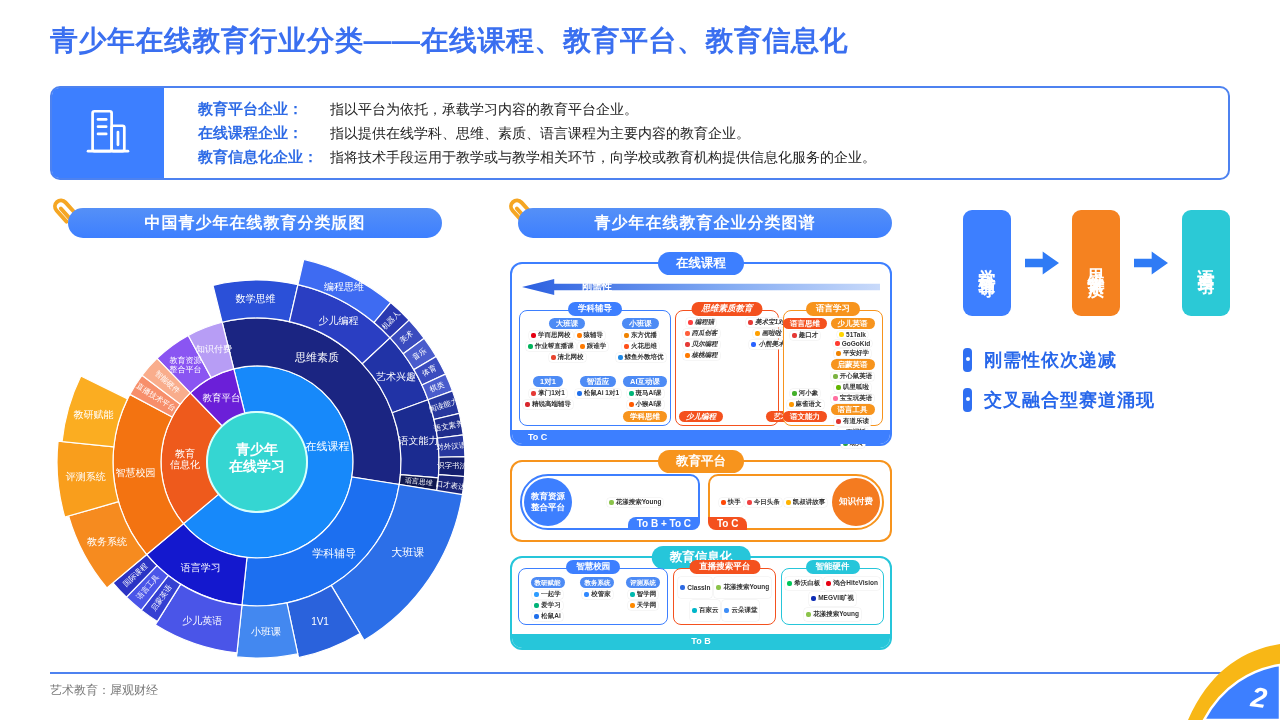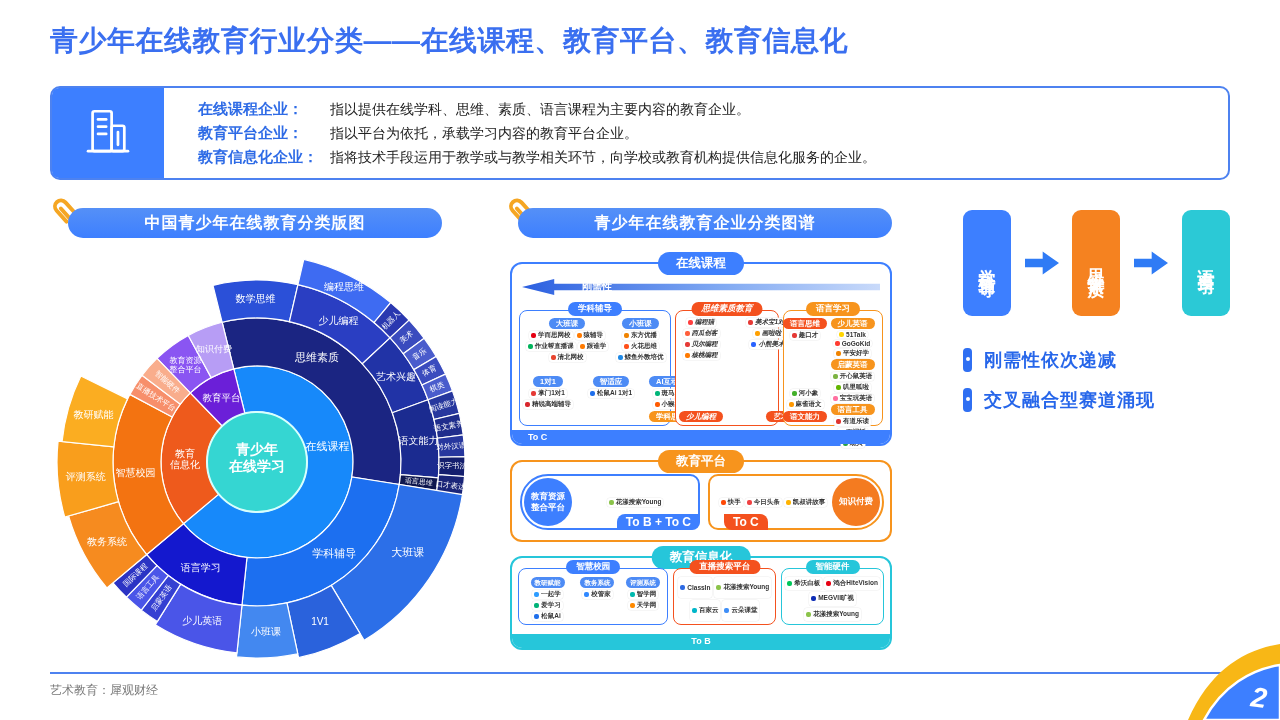--- a/index.html
+++ b/index.html
@@ -29,21 +29,21 @@
   .mpill.red{background:#F4511E;} .mpill.org{background:#F7941D;}
   .sec{display:flex;flex-direction:column;align-items:center;gap:2px;}
   .chips{display:flex;flex-wrap:wrap;justify-content:center;gap:2px;}
   .chips.colm{flex-direction:column;align-items:center;flex-wrap:nowrap;}
   .chip{display:inline-flex;align-items:center;background:#fff;border-radius:3px;padding:0 2px;font-size:6.5px;font-weight:bold;color:#333;white-space:nowrap;box-shadow:0 0 0 .5px #eee;}
   .chip i{width:5px;height:5px;border-radius:2px;display:inline-block;margin-right:2px;flex:none;}
   .strip{position:absolute;left:0;right:0;bottom:0;height:14px;color:#fff;font-size:9px;font-weight:bold;display:flex;align-items:center;border-radius:0 0 10px 10px;}
   
   .pcard{position:relative;border-radius:10px;box-sizing:border-box;display:flex;align-items:center;}
   .circlbl{width:48px;height:48px;border-radius:50%;color:#fff;font-size:8.5px;font-weight:bold;display:flex;flex-direction:column;align-items:center;justify-content:center;text-align:center;flex:none;line-height:1.3;}
-  .badge{position:absolute;color:#fff;font-size:12px;font-weight:bold;padding:1px 9px;margin-left:16px;}
+  .badge{position:absolute;color:#fff;font-size:10px;font-weight:bold;padding:1px 9px;}
   
   .flowbox{position:absolute;width:48px;height:106px;border-radius:9px;color:#fff;font-weight:bold;font-size:17px;display:flex;align-items:center;justify-content:center;writing-mode:vertical-rl;letter-spacing:4px;}
   .flowarrow{position:absolute;width:34px;height:30px;background:#2F7BF5;clip-path:polygon(0 36%,52% 36%,52% 12%,100% 50%,52% 88%,52% 64%,0 64%);}
   .bullet{position:absolute;display:flex;align-items:center;gap:12px;}
   .bullet .mark{width:9px;height:24px;background:#2F6FF2;border-radius:4px;position:relative;flex:none;}
   .bullet .mark:after{content:"";position:absolute;left:2.5px;top:9px;width:4px;height:4px;border-radius:50%;background:#fff;}
   .bullet .btxt{color:#2666EA;font-size:18px;font-weight:bold;letter-spacing:1px;}
   .notebox{position:absolute;left:963px;top:448px;width:272px;height:202px;background:#3D7FFF;border-radius:14px;box-sizing:border-box;padding:22px 20px;color:#fff;font-size:15.5px;line-height:1.85;letter-spacing:.5px;}
   .notebox .b{font-weight:bold;}
   
@@ -66,26 +66,26 @@
         <rect x="36" y="24" width="14" height="28" rx="2"></rect>
         <line x1="21" y1="17" x2="30" y2="17"></line>
           <line x1="21" y1="25" x2="30" y2="25"></line>
           <line x1="21" y1="33" x2="30" y2="33"></line>
         <line x1="43" y1="31" x2="43" y2="45"></line>
         <line x1="10" y1="52" x2="54" y2="52"></line>
       </svg>
     </div>
     <div class="defrows">
       <div class="defrow">
+        <span class="term">教育平台企业：</span>
+        <span class="desc">指以平台为依托，承载学习内容的教育平台企业。</span>
+      </div>
+      <div class="defrow">
         <span class="term">在线课程企业：</span>
         <span class="desc">指以提供在线学科、思维、素质、语言课程为主要内容的教育企业。</span>
-      </div>
-      <div class="defrow">
-        <span class="term">教育平台企业：</span>
-        <span class="desc">指以平台为依托，承载学习内容的教育平台企业。</span>
       </div>
       <div class="defrow">
         <span class="term">教育信息化企业：</span>
         <span class="desc">指将技术手段运用于教学或与教学相关环节，向学校或教育机构提供信息化服务的企业。</span>
       </div>
     </div>
   </div>
 
   <svg class="clip" style="left:48px;top:194px;" viewBox="0 0 24 24" fill="none" stroke="#F5A623" stroke-width="2.6" stroke-linecap="round">
     <path d="M8 17 V7 a4 4 0 0 1 8 0 v10 a2.5 2.5 0 0 1 -5 0 V8"></path>
@@ -197,21 +197,21 @@
           </div>
           <div class="sec" style="flex:1;">
             <span class="mpill">小班课</span>
             <span class="chips colm">
                 <span class="chip"><i style="background: rgb(240, 131, 0);"></i>东方优播</span>
                 <span class="chip"><i style="background: rgb(255, 79, 24);"></i>火花思维</span>
                 <span class="chip"><i style="background: rgb(30, 136, 229);"></i>鲸鱼外教培优</span>
               </span>
           </div>
         </div>
-        <div style="display:flex;gap:16px;margin-top:auto;">
+        <div style="display:flex;gap:3px;margin-top:auto;">
           <div class="sec" style="width:52px;">
             <span class="mpill">1对1</span>
             <span class="chips colm">
                 <span class="chip"><i style="background: rgb(229, 57, 53);"></i>掌门1对1</span>
                 <span class="chip"><i style="background: rgb(216, 38, 44);"></i>精锐高端辅导</span>
               </span>
           </div>
           <div class="sec" style="width:44px;">
             <span class="mpill">智适应</span>
             <span class="chips colm">

